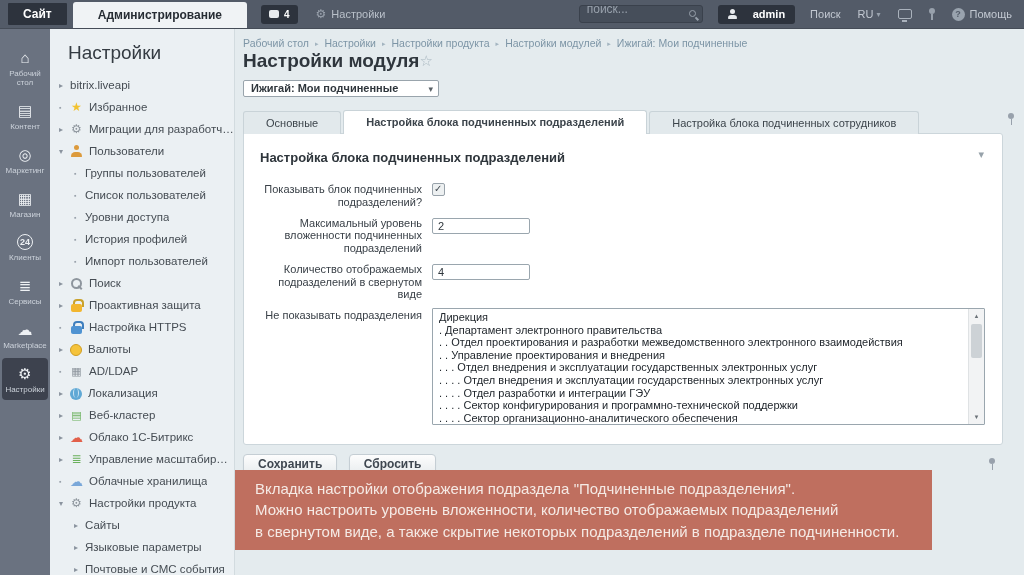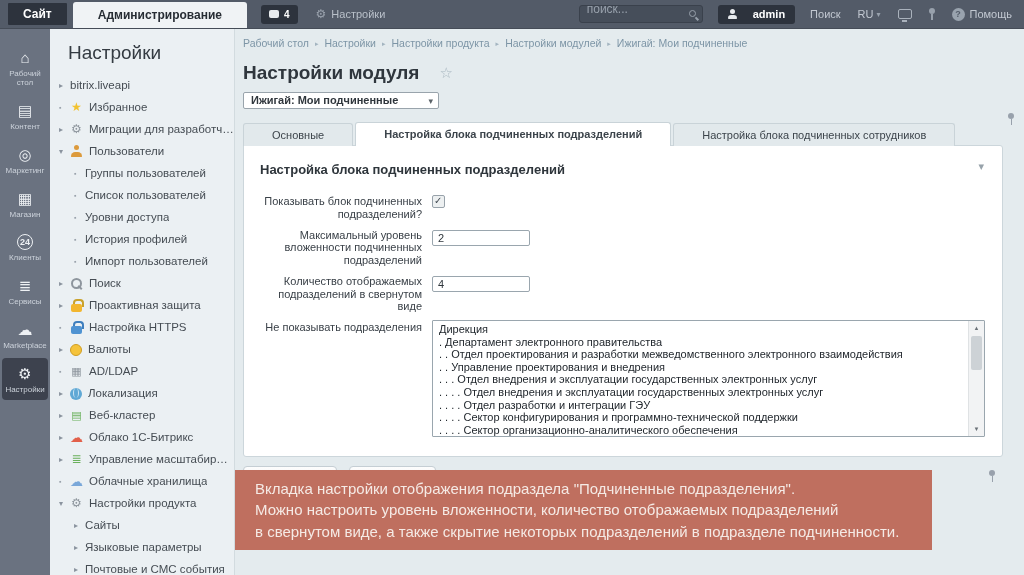--- a/index.html
+++ b/index.html
@@ -92,30 +92,30 @@
   .mi-globe{width:12px;height:12px;border-radius:50%;background:#5fa8d5;top:1px}
   .mi-globe::after{content:'';position:absolute;left:3px;top:0;width:4px;height:10px;
       border-left:1px solid #cfe6f4;border-right:1px solid #cfe6f4;border-radius:50%}
 
   
   #main{position:absolute;left:235px;top:29px;right:0;bottom:0;overflow:hidden}
   #breadcrumb{margin:8px 0 0 8px;font-size:10.5px;color:#7d95a6;height:12px}
   .bc-item{cursor:pointer}
   .bc-item[data-interactable="false"]{cursor:default}
   .bc-sep{font-size:7px;margin:0 6px;color:#a3b4c0;vertical-align:1px}
-  .title-row{margin:13px 0 0 8px;display:flex;align-items:center;gap:20px;height:22px}
+  .title-row{margin:1px 0 0 8px;display:flex;align-items:center;gap:0;height:22px}
   .page-title{font-size:19px;font-weight:bold;color:#2f363d}
   .fav-star{font-size:15px;color:#aab8c1;cursor:pointer}
   .select{margin:8px 0 0 8px;width:196px;height:17px;background:#fff;border:1px solid #99a4ac;
           border-radius:2px;font-size:11px;font-weight:bold;line-height:15px;padding:0 18px 0 7px;
           position:relative;color:#2f363c;cursor:pointer}
   .select::after{content:'▾';position:absolute;right:5px;top:1px;color:#5a6268;font-size:9px}
   #tabs{display:flex;margin:12px 0 0 8px;position:relative;z-index:2;height:24px;align-items:flex-end}
   .tab{background:#e2e9ec;border:1px solid #c9d3d8;border-bottom:none;border-radius:3px 3px 0 0;
-       padding:0 28px;height:23px;line-height:22px;font-size:11px;color:#3c444b;margin-right:2px;
+       padding:0 22px;height:23px;line-height:22px;font-size:11px;color:#3c444b;margin-right:2px;
        cursor:pointer;position:relative;top:1px}
   .tab.active{background:#fff;font-weight:bold;height:24px;z-index:3}
   #panel{position:relative;margin:0 0 0 8px;width:760px;background:#fff;border:1px solid #ccd6db;
          border-radius:0 3px 3px 3px;padding:12px 16px 12px;z-index:1}
   .section-head{position:relative;margin:2px 0 16px}
   .section-title{font-size:13px;font-weight:bold;color:#2e353b}
   .collapse{position:absolute;right:2px;top:0;color:#97a2aa;font-size:11px;cursor:pointer}
   .frow{display:flex;margin-bottom:7px}
   .flabel{width:172px;flex:none;text-align:right;padding-right:10px;font-size:11px;color:#3a4148;
           line-height:1.16;padding-top:1px}

